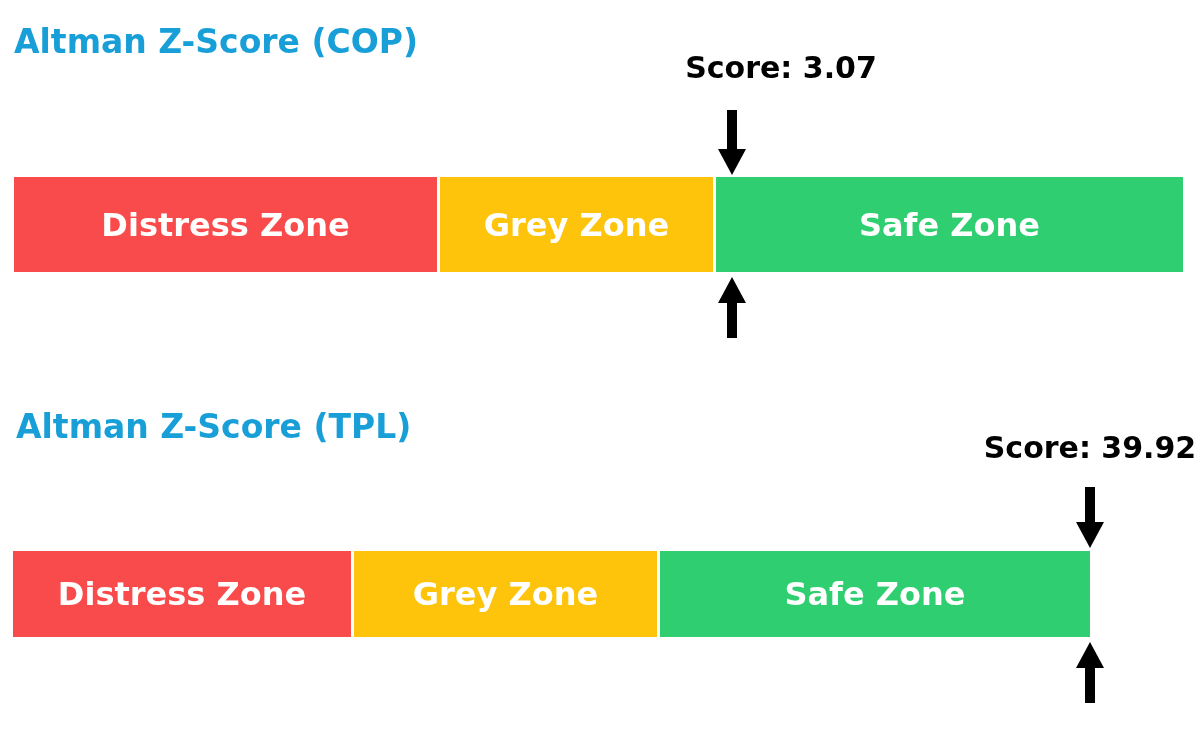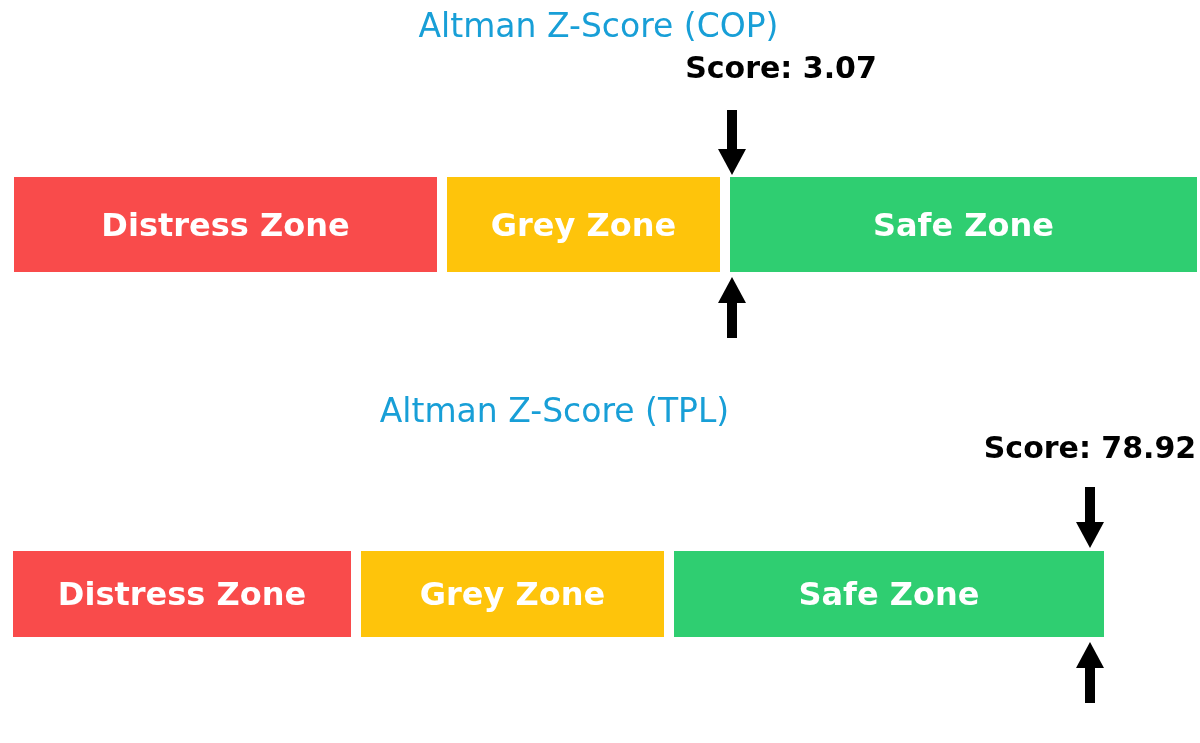--- a/index.html
+++ b/index.html
@@ -10,44 +10,44 @@
   }
   .page {
     position: relative;
     width: 1200px;
     height: 743px;
     background: #ffffff;
     overflow: hidden;
   }
   .chart-title {
     position: absolute;
-    text-align: center;
     font-size: 33px;
     line-height: 40px;
-    font-weight: 400;
+    font-weight: 700;
     white-space: nowrap;
+    margin-top: 16px;
   }
   .c1-title { left: 14px; width: 1169px; top: 6px; }
   .c2-title { left: 16px; width: 1077px; top: 391px; }
 
   .score-label {
     position: absolute;
     transform: translateX(-50%);
     font-size: 30px;
     line-height: 36px;
     font-weight: bold;
     white-space: nowrap;
   }
   .c1-score { left: 733px; top: 50px; margin-left: 48px; }
   .c2-score { left: 1090px; top: 430px; }
 
   .zone-bar {
     position: absolute;
     display: flex;
-    gap: 10px;
+    gap: 3px;
   }
   .c1-bar { left: 14px; top: 177px; width: 1169px; height: 95px; }
   .c2-bar { left: 13px; top: 551px; width: 1077px; height: 86px; }
 
   .zone {
     height: 100%;
     display: flex;
     align-items: center;
     justify-content: center;
     flex: 0 0 auto;
@@ -115,21 +115,21 @@
 
     <div class="arrow c1-up">
       <div class="head-up" style="border-bottom-color: rgb(0, 0, 0);"></div>
       <div class="tail tail-35" style="background-color: rgb(0, 0, 0);"></div>
     </div>
   </section>
 
   <section>
     <div class="chart-title c2-title" style="color: rgb(24, 159, 215);">Altman Z-Score (TPL)</div>
 
-    <div class="score-label c2-score" style="color: rgb(0, 0, 0);">Score: 78.92</div>
+    <div class="score-label c2-score" style="color: rgb(0, 0, 0);">Score: 39.92</div>
 
     <div class="arrow c2-down">
       <div class="tail tail-35" style="background-color: rgb(0, 0, 0);"></div>
       <div class="head-down" style="border-top-color: rgb(0, 0, 0);"></div>
     </div>
 
     <div class="zone-bar c2-bar">
       <div class="zone" style="background-color: rgb(249, 75, 75); width: 338px;">
         <span class="zone-label" style="color: rgb(255, 255, 255);">Distress Zone</span>
       </div>

